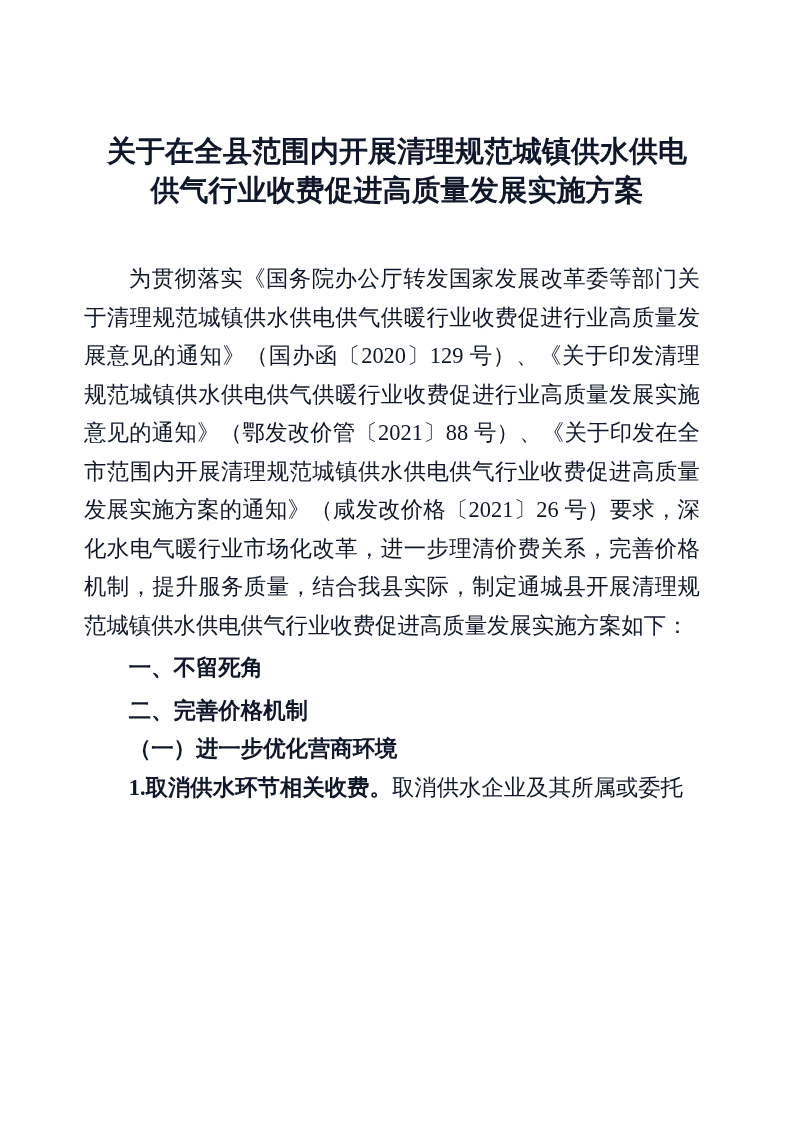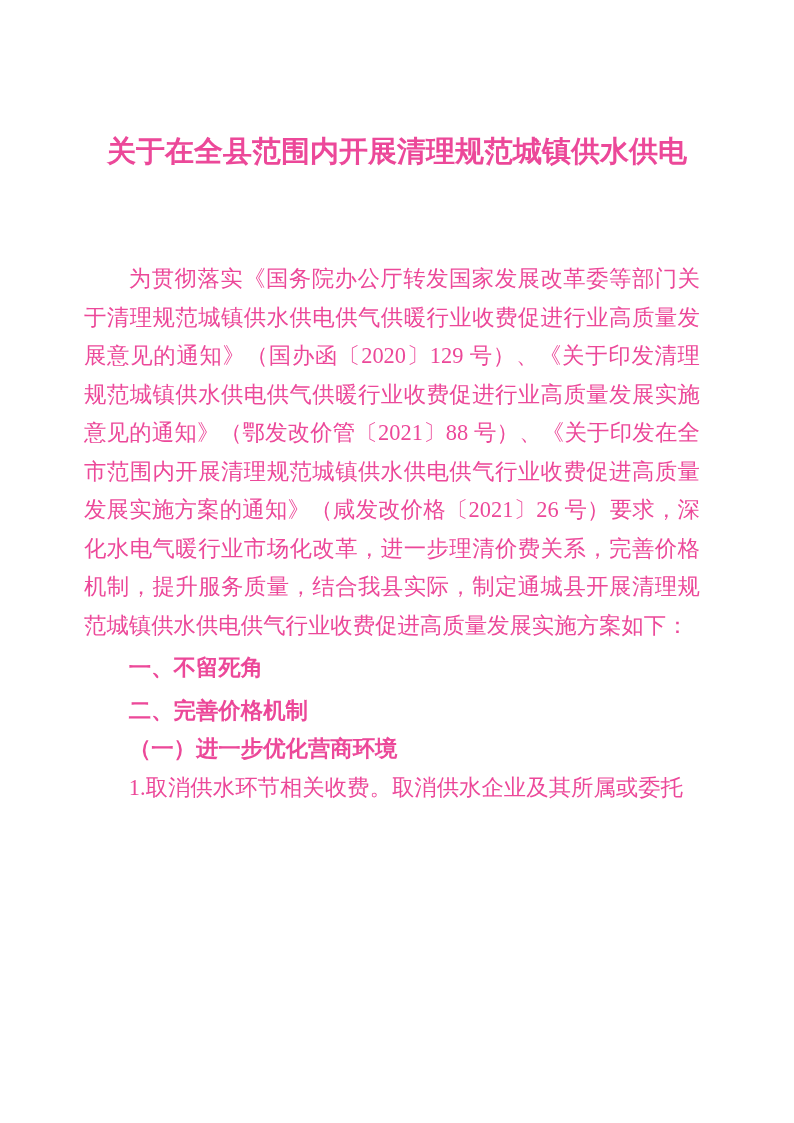--- a/index.html
+++ b/index.html
@@ -6,21 +6,21 @@
     margin: 0;
     padding: 0;
     background: #ffffff;
   }
   .page {
     position: relative;
     width: 794px;
     height: 925px;
     background: #ffffff;
     overflow: hidden;
-    color: #ec4899;
+    color: #0f172a;
     font-family: "Liberation Serif", "DejaVu Serif", serif;
   }
   .doc-title {
     position: absolute;
     top: 132px;
     left: 0;
     width: 794px;
     margin: 0;
     text-align: center;
     font-size: 29px;
@@ -43,38 +43,39 @@
   .heading-sans {
     text-indent: 2em;
     font-weight: bold;
     font-family: "Liberation Sans", "DejaVu Sans", sans-serif;
     margin-top: 4px !important;
   }
   .heading-serif {
     text-indent: 2em;
     font-weight: bold;
   }
-  .lead-bold { font-weight: normal; margin-top: 38px; }
+  .lead-bold { font-weight: bold; margin-top: 38px; }
   .page-number {
     position: absolute;
     top: 1018px;
     left: 0;
     width: 794px;
     text-align: center;
     font-size: 18px;
     line-height: 26px;
   }
 </style>
 </head>
 <body>
 
 <div class="page">
 
   <h1 class="doc-title">
     <span class="title-line">关于在全县范围内开展清理规范城镇供水供电</span>
+    <span class="title-line">供气行业收费促进高质量发展实施方案</span>
   </h1>
 
   <div class="content">
 
     <p class="para">为贯彻落实《国务院办公厅转发国家发展改革委等部门关于清理规范城镇供水供电供气供暖行业收费促进行业高质量发展意见的通知》（国办函〔2020〕129 号）、《关于印发清理规范城镇供水供电供气供暖行业收费促进行业高质量发展实施意见的通知》（鄂发改价管〔2021〕88 号）、《关于印发在全市范围内开展清理规范城镇供水供电供气行业收费促进高质量发展实施方案的通知》（咸发改价格〔2021〕26 号）要求，深化水电气暖行业市场化改革，进一步理清价费关系，完善价格机制，提升服务质量，结合我县实际，制定通城县开展清理规范城镇供水供电供气行业收费促进高质量发展实施方案如下：</p>
 
     <p class="heading-sans">一、不留死角</p>
 
 
     <p class="heading-sans">二、完善价格机制</p>

